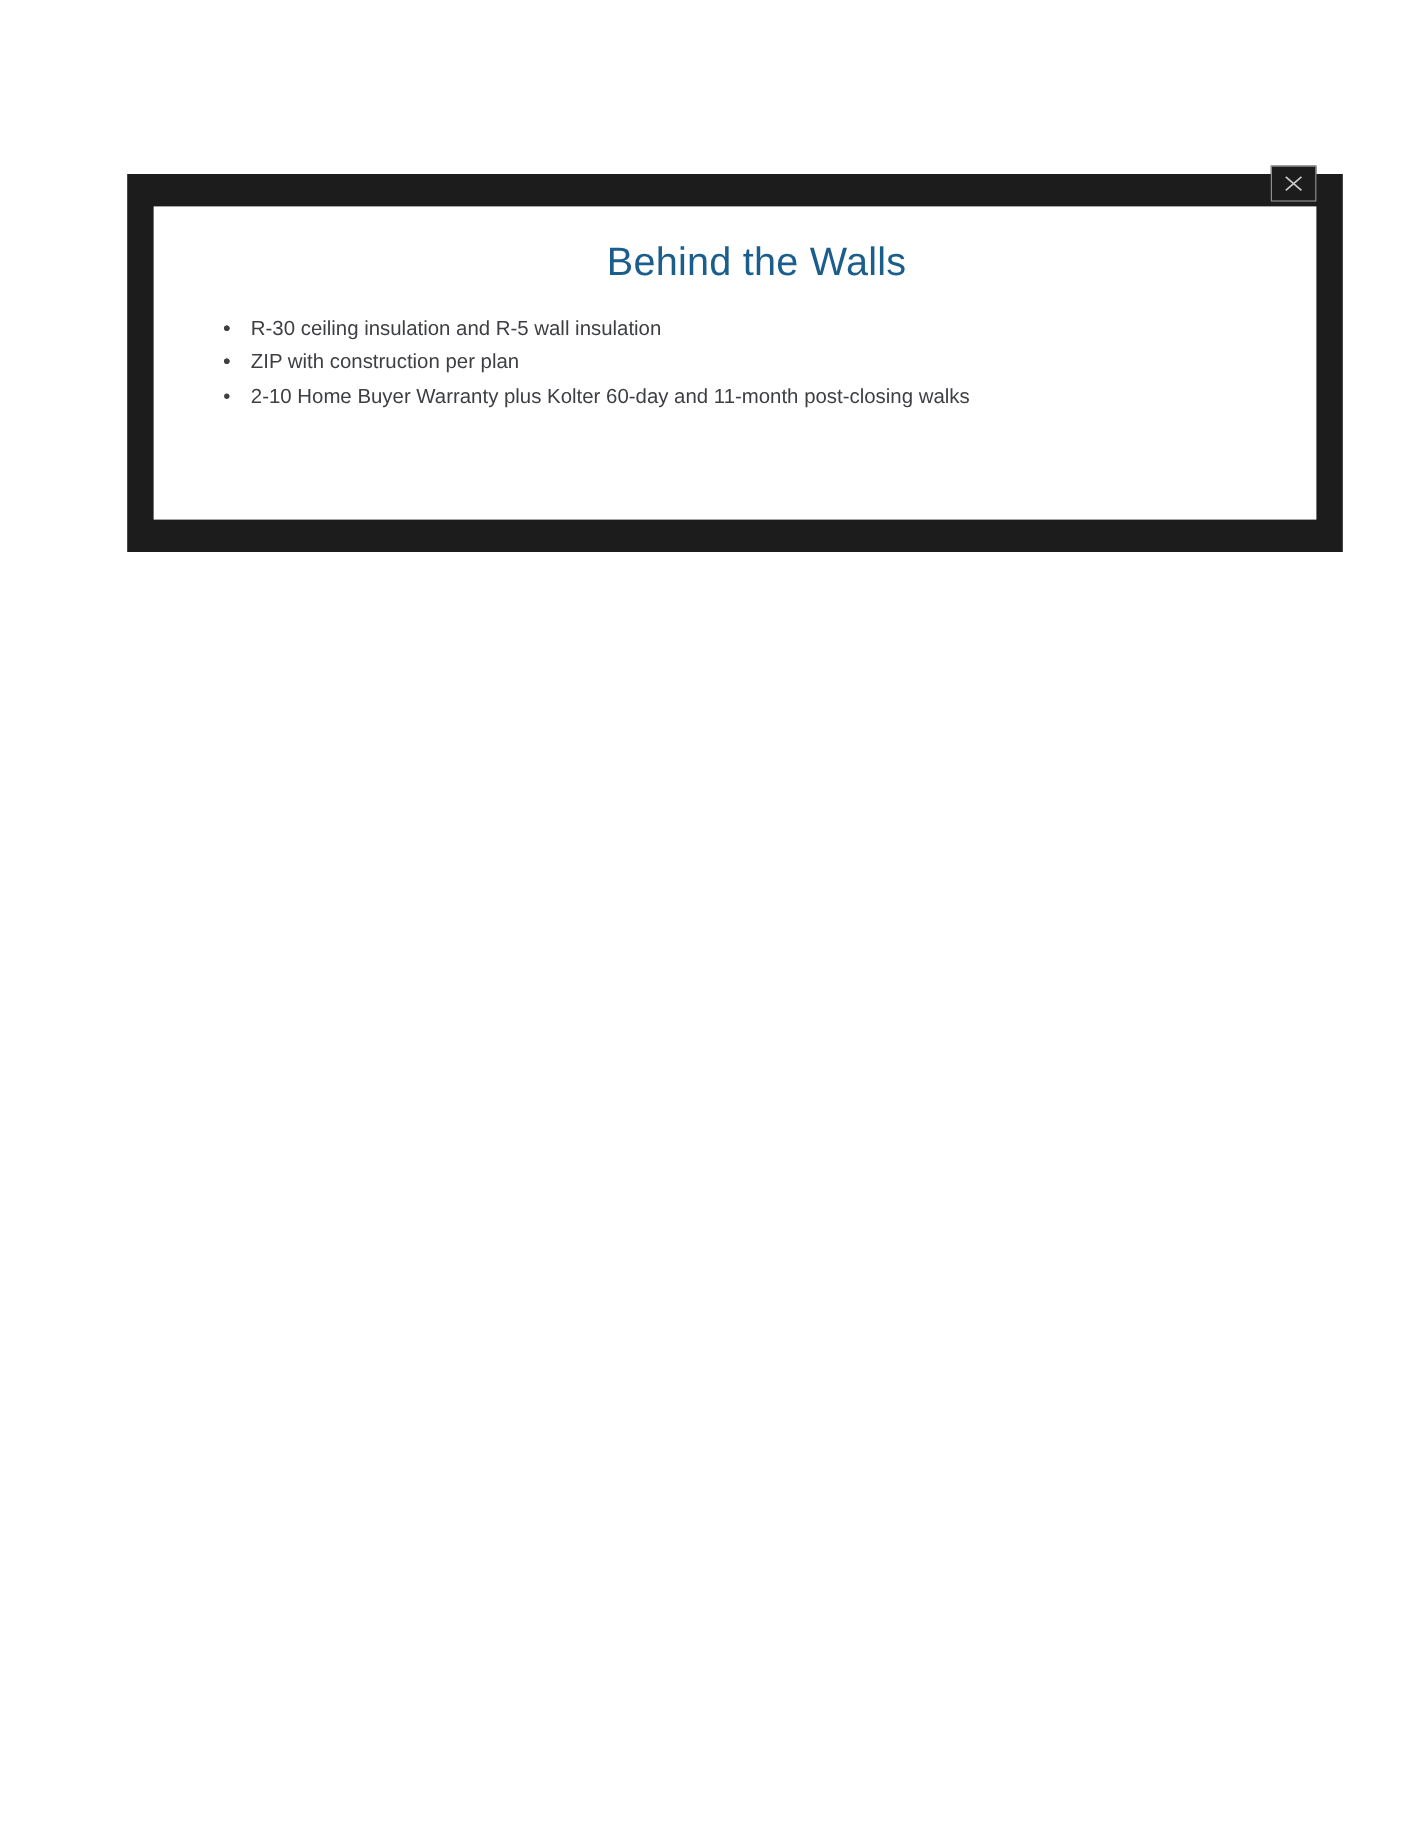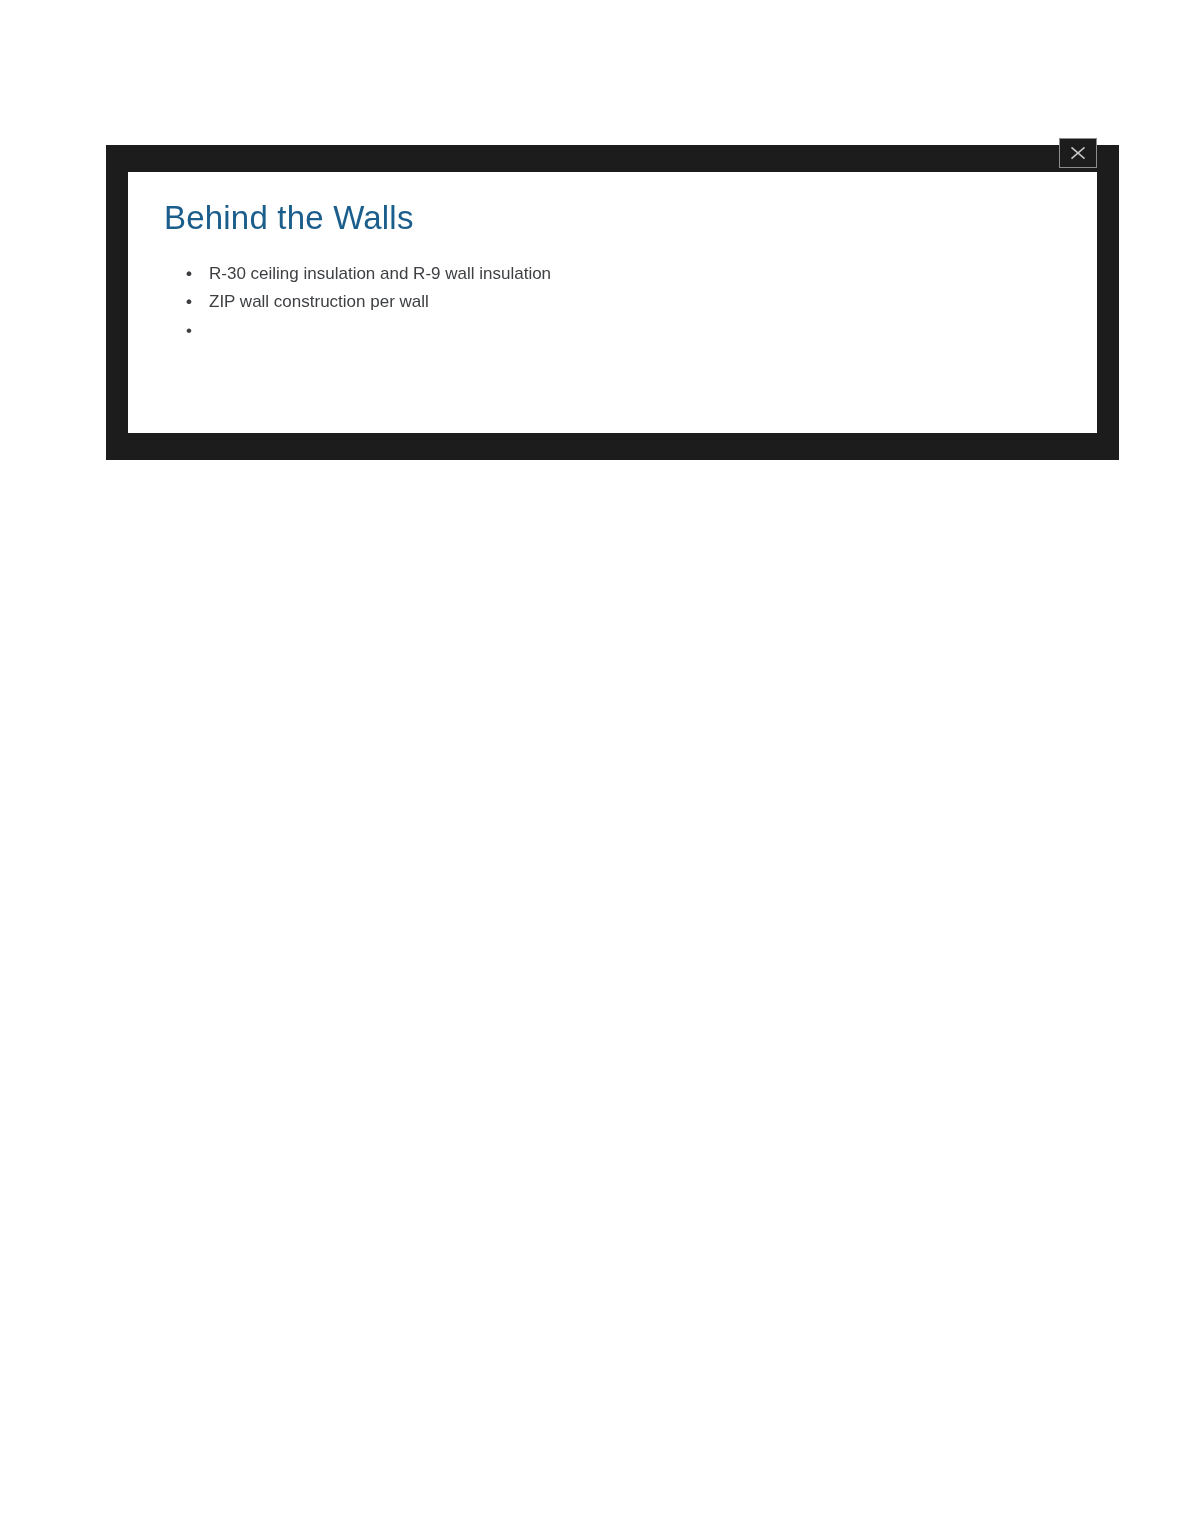--- a/index.html
+++ b/index.html
@@ -57,21 +57,21 @@
     width: 969px;
     height: 261px;
     background: #ffffff;
     box-sizing: border-box;
     overflow: hidden;
   }
 
   .panel-title {
     margin: 0;
     padding-top: 26px;
-    text-align: left;
+    text-align: center;
     font-size: 33px;
     font-weight: 400;
     color: #1b5e8c;
     letter-spacing: 0.2px;
     line-height: 1.2;
     padding-left: 36px;
   }
 
   .feature-list {
     list-style: none;
@@ -121,30 +121,31 @@
     <div class="panel">
 
       <h1 class="panel-title">Behind the Walls</h1>
 
       <ul class="feature-list">
         <li>
           <span class="bullet">•</span>
         </li>
         <li>
           <span class="bullet">•</span>
-          <span>R-30 ceiling insulation and R-9 wall insulation</span>
+          <span>R-30 ceiling insulation and R-5 wall insulation</span>
         </li>
         <li>
           <span class="bullet">•</span>
         </li>
         <li>
           <span class="bullet">•</span>
-          <span>ZIP wall construction per wall</span>
+          <span>ZIP with construction per plan</span>
         </li>
         <li>
           <span class="bullet">•</span>
+          <span>2-10 Home Buyer Warranty plus Kolter 60-day and 11-month post-closing walks</span>
         </li>
       </ul>
 
     </div>
   </div>
 
 </div>
 
 </body></html>

